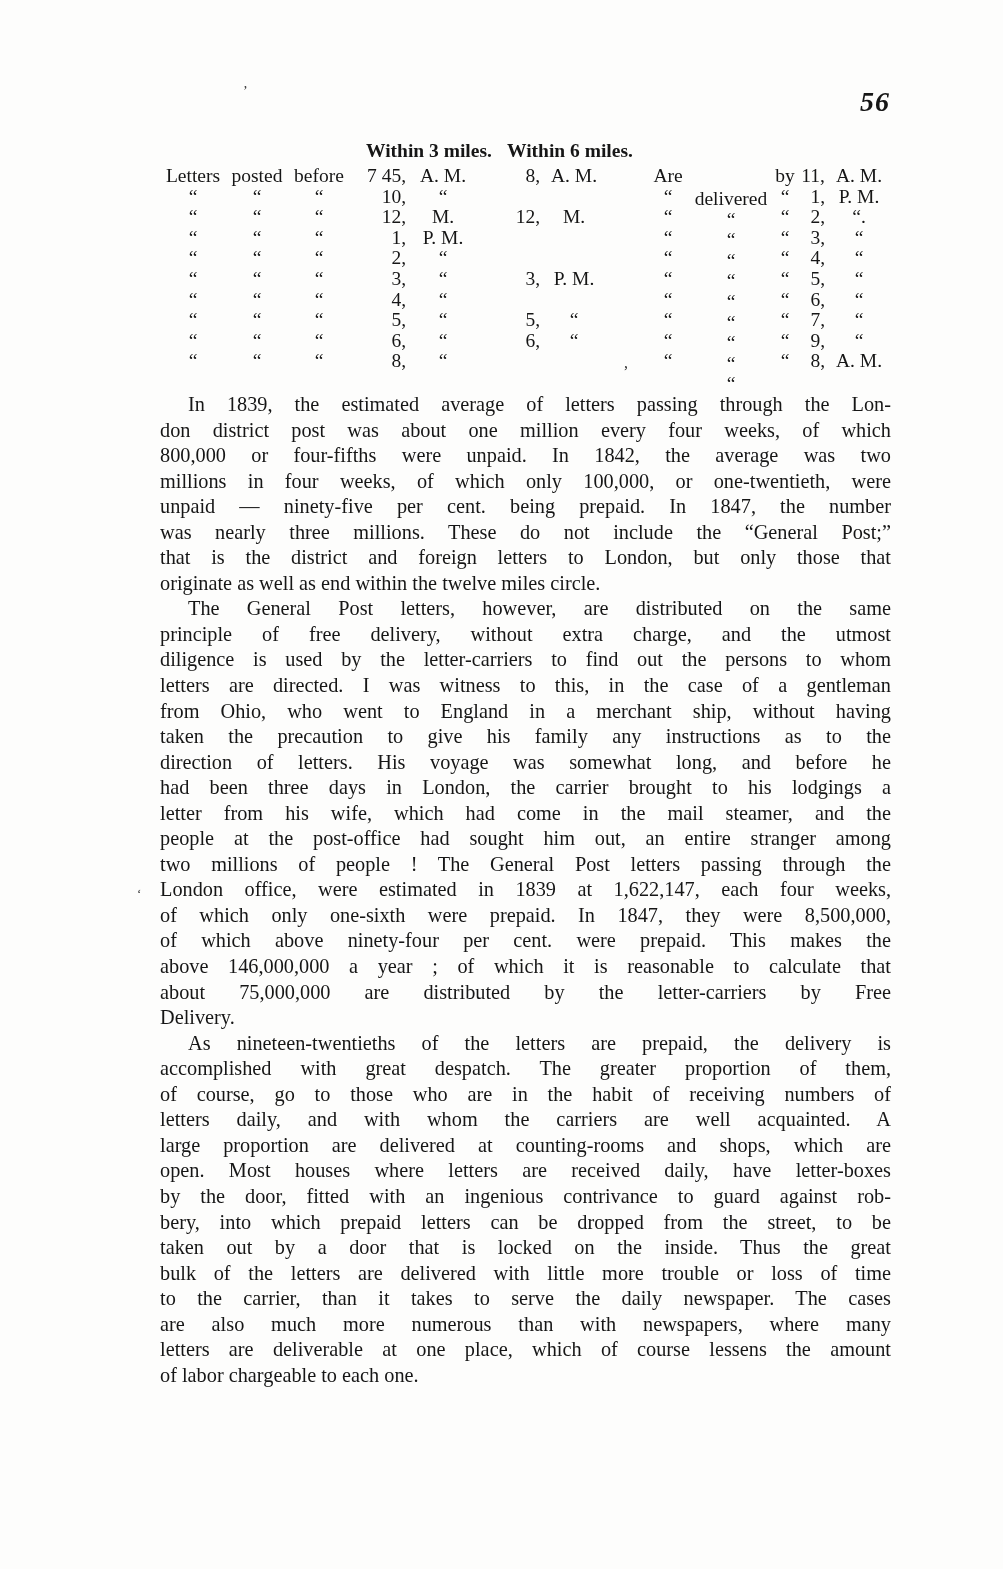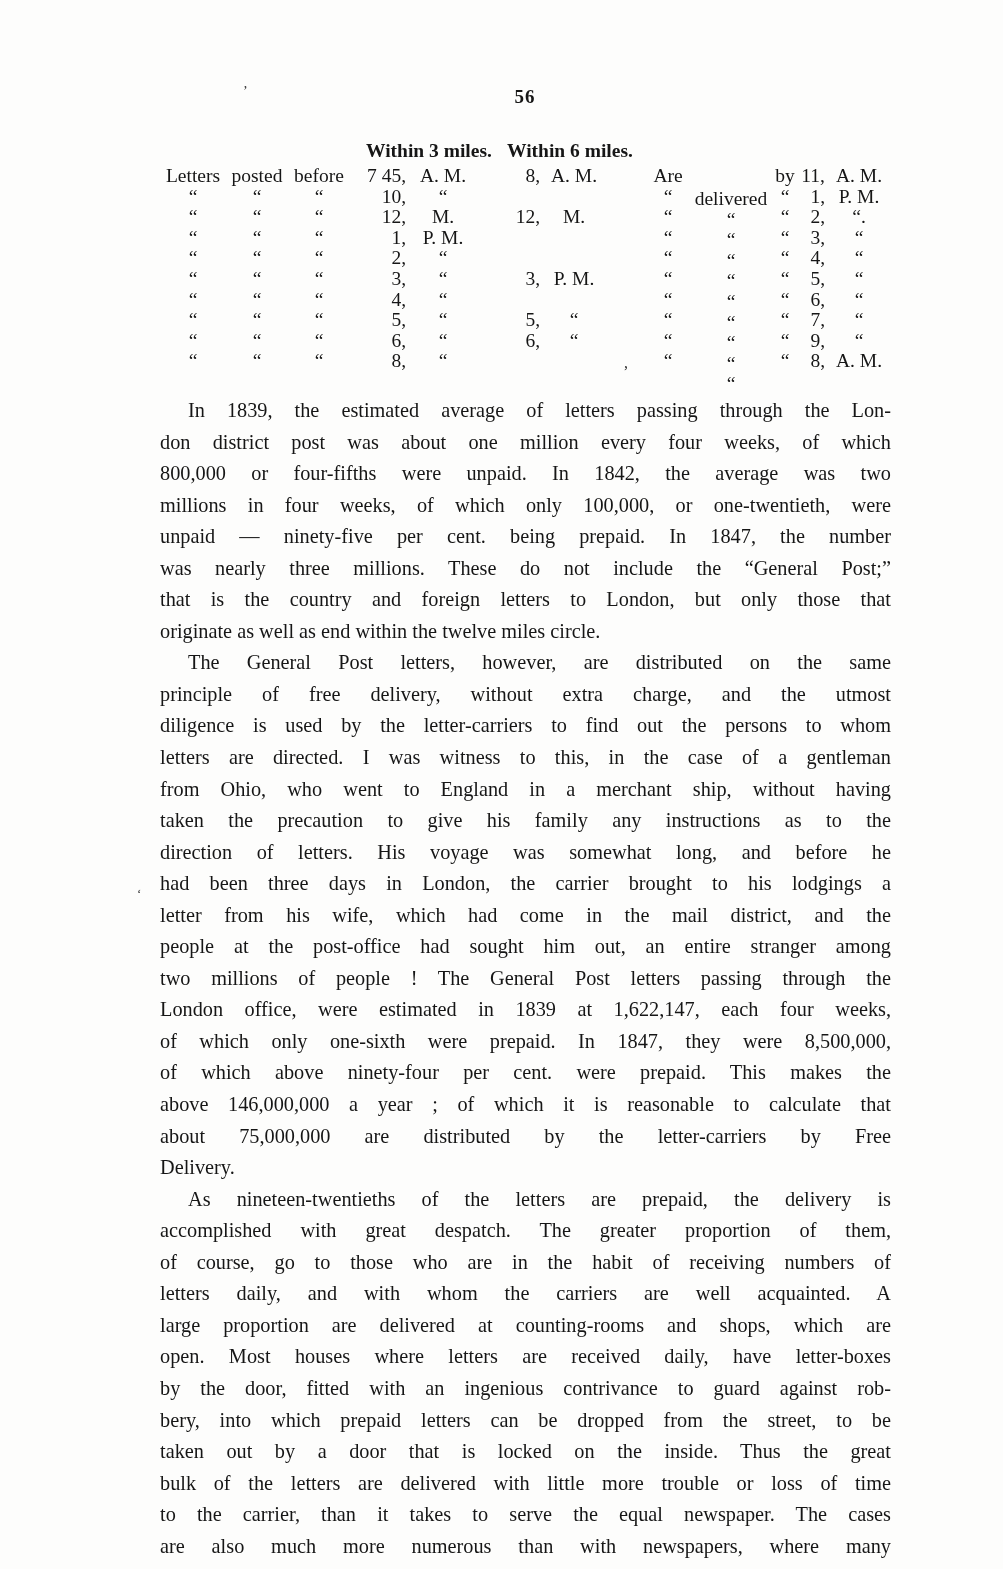--- a/index.html
+++ b/index.html
@@ -4,21 +4,21 @@
 <style>
   html,body{margin:0;padding:0;}
   body{
     width:1003px;height:1569px;position:relative;
     background:#fdfdfc;color:#161616;
     font-family:"Liberation Serif","DejaVu Serif",serif;
     overflow:hidden;
   }
   .pageno{
     position:absolute;top:86px;left:160px;width:730px;
-    text-align:center;font-size:19px;font-weight:bold;letter-spacing:1px;
+    text-align:right;font-size:28px;font-weight:bold;letter-spacing:1px;font-style:italic;
   }
   .artifact{position:absolute;font-size:14px;color:#333;}
   .a1{left:243px;top:84px;}
   .a2{left:137px;top:886px;font-size:13px;}
   .a3{left:624px;top:354px;font-size:16px;}
   
   .dtable{position:absolute;left:160px;top:140px;width:730px;font-size:19.5px;}
   .thead{position:relative;height:26px;font-weight:bold;}
   .h3m{position:absolute;left:206px;}
   .h6m{position:absolute;left:347px;}
@@ -34,21 +34,21 @@
   .c4a{width:44px;text-align:center;margin-left:40px;}
   .c4b{width:82px;text-align:center;margin-top:23px;}
   .c4c{width:26px;text-align:center;}
   .c4n{width:27px;text-align:right;}
   .c4m{width:62px;text-align:center;margin-left:3px;}
   
   .textblock{position:absolute;left:160px;top:392px;width:731px;font-size:20.3px;}
   .para{margin:0;}
   .line{
     height:25.55px;line-height:25.55px;
-    text-align:justify;text-align-last:justify;margin-top:6px;
+    text-align:justify;text-align-last:justify;
   }
   .line.first{text-indent:28px;}
   .line.last{text-align-last:left;}
 </style>
 </head>
 <body>
 
 <div class="page">
 
   <div class="pageno">56</div>
@@ -207,53 +207,53 @@
   </div>
 
   <div id="paras" class="textblock">
       <div class="para">
         <div class="line first">In 1839, the estimated average of letters passing through the Lon-</div>
         <div class="line">don district post was about one million every four weeks, of which</div>
         <div class="line">800,000 or four-fifths were unpaid.  In 1842, the average was two</div>
         <div class="line">millions in four weeks, of which only 100,000, or one-twentieth, were</div>
         <div class="line">unpaid — ninety-five per cent. being prepaid.  In 1847, the number</div>
         <div class="line">was nearly three millions.  These do not include the “General Post;”</div>
-        <div class="line">that is the country and foreign letters to London, but only those that</div>
+        <div class="line">that is the district and foreign letters to London, but only those that</div>
         <div class="line last">originate as well as end within the twelve miles circle.</div>
       </div>
       <div class="para">
         <div class="line first">The General Post letters, however, are distributed on the same</div>
         <div class="line">principle of free delivery, without extra charge, and the utmost</div>
         <div class="line">diligence is used by the letter-carriers to find out the persons to whom</div>
         <div class="line">letters are directed.  I was witness to this, in the case of a gentleman</div>
         <div class="line">from Ohio, who went to England in a merchant ship, without having</div>
         <div class="line">taken the precaution to give his family any instructions as to the</div>
         <div class="line">direction of letters.  His voyage was somewhat long, and before he</div>
         <div class="line">had been three days in London, the carrier brought to his lodgings a</div>
-        <div class="line">letter from his wife, which had come in the mail district, and the</div>
+        <div class="line">letter from his wife, which had come in the mail steamer, and the</div>
         <div class="line">people at the post-office had sought him out, an entire stranger among</div>
         <div class="line">two millions of people !   The General Post letters passing through the</div>
         <div class="line">London office, were estimated in 1839 at 1,622,147, each four weeks,</div>
         <div class="line">of which only one-sixth were prepaid.  In 1847, they were 8,500,000,</div>
         <div class="line">of which above ninety-four per cent. were prepaid.  This makes the</div>
         <div class="line">above 146,000,000 a year ;  of which it is reasonable to calculate that</div>
         <div class="line">about 75,000,000 are distributed by the letter-carriers by Free</div>
         <div class="line last">Delivery.</div>
       </div>
       <div class="para">
         <div class="line first">As nineteen-twentieths of the letters are prepaid, the delivery is</div>
         <div class="line">accomplished with great despatch.  The greater proportion of them,</div>
         <div class="line">of course, go to those who are in the habit of receiving numbers of</div>
         <div class="line">letters daily, and with whom the carriers are well acquainted.  A</div>
         <div class="line">large proportion are delivered at counting-rooms and shops, which are</div>
         <div class="line">open.  Most houses where letters are received daily, have letter-boxes</div>
         <div class="line">by the door, fitted with an ingenious contrivance to guard against rob-</div>
         <div class="line">bery, into which prepaid letters can be dropped from the street, to be</div>
         <div class="line">taken out by a door that is locked on the inside.  Thus the great</div>
         <div class="line">bulk of the letters are delivered with little more trouble or loss of time</div>
-        <div class="line">to the carrier, than it takes to serve the equal newspaper.  The cases</div>
+        <div class="line">to the carrier, than it takes to serve the daily newspaper.  The cases</div>
         <div class="line">are also much more numerous than with newspapers, where many</div>
         <div class="line">letters are deliverable at one place, which of course lessens the amount</div>
         <div class="line last">of labor chargeable to each one.</div>
       </div>
     </div>
 
 </div>
 
 </body></html>

